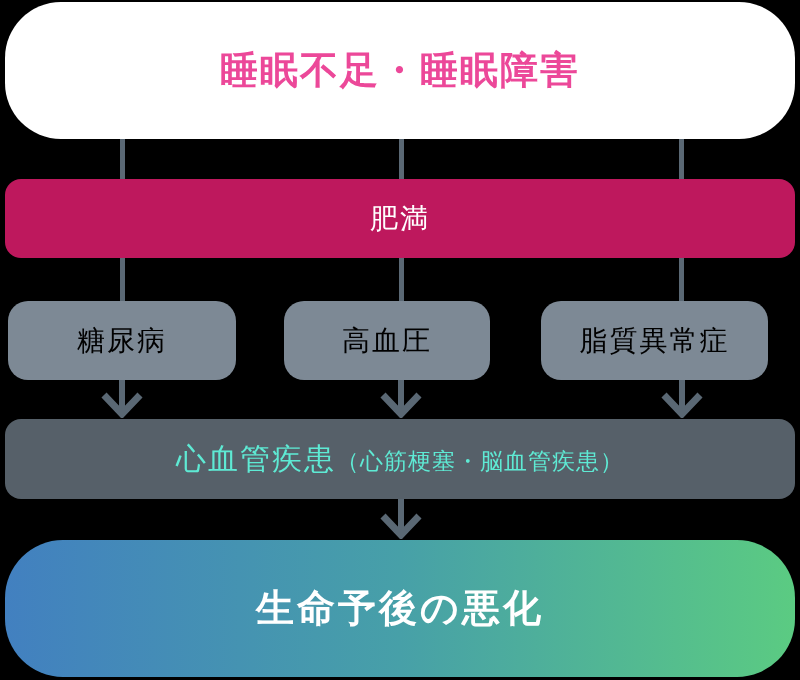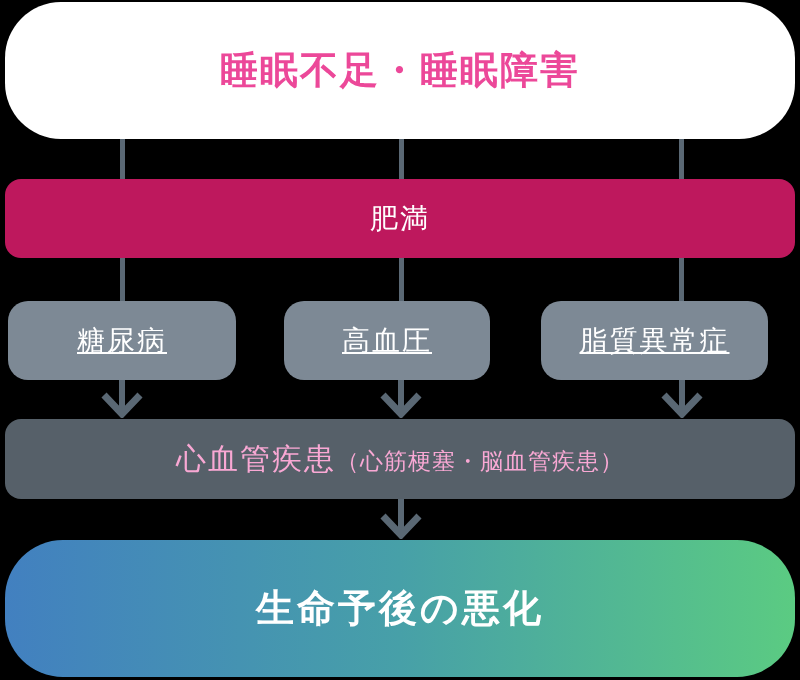--- a/index.html
+++ b/index.html
@@ -14,30 +14,30 @@
   }
   .box-root .label{color:#ec4899;font-size:38px;font-weight:700;letter-spacing:2px;}
   .vline{position:absolute;width:5px;background:#5a6874;}
   .vl-top{top:139px;height:40px;}
   .vl-mid{top:258px;height:43px;}
   .bar-obesity{
     left:5px;top:179px;width:790px;height:79px;border-radius:16px;background:#be185d;
   }
   .bar-obesity .label{color:#ffffff;font-size:28px;letter-spacing:2px;}
   .box-l3{top:301px;height:79px;border-radius:20px;background:#7d8995;}
-  .box-l3 .label{color:#ffffff;font-size:28px;letter-spacing:2px;text-decoration:underline;}
+  .box-l3 .label{color:#000000;font-size:28px;letter-spacing:2px;}
   .b-diabetes{left:8px;width:228px;}
   .b-hypertension{left:284px;width:206px;}
   .b-dyslipidemia{left:541px;width:227px;}
   .arrow{position:absolute;width:44px;height:38px;}
   .arrow svg{display:block;}
   .bar-cvd{
     left:5px;top:419px;width:790px;height:80px;border-radius:16px;background:#566069;
   }
-  .bar-cvd .inner{display:flex;align-items:baseline;justify-content:center;color:#f9a8d4;}
+  .bar-cvd .inner{display:flex;align-items:baseline;justify-content:center;color:#5eead4;}
   .bar-cvd .main{font-size:30px;letter-spacing:2px;}
   .bar-cvd .sub{font-size:23px;letter-spacing:1px;}
   .box-outcome{
     left:5px;top:540px;width:790px;height:137px;border-radius:58px;
     background:linear-gradient(90deg,#4280c0 0%,#47a0a8 50%,#5bcb82 100%);
   }
   .box-outcome .label{color:#ffffff;font-size:38px;font-weight:600;letter-spacing:3px;}
 </style>
 </head>
 <body>

